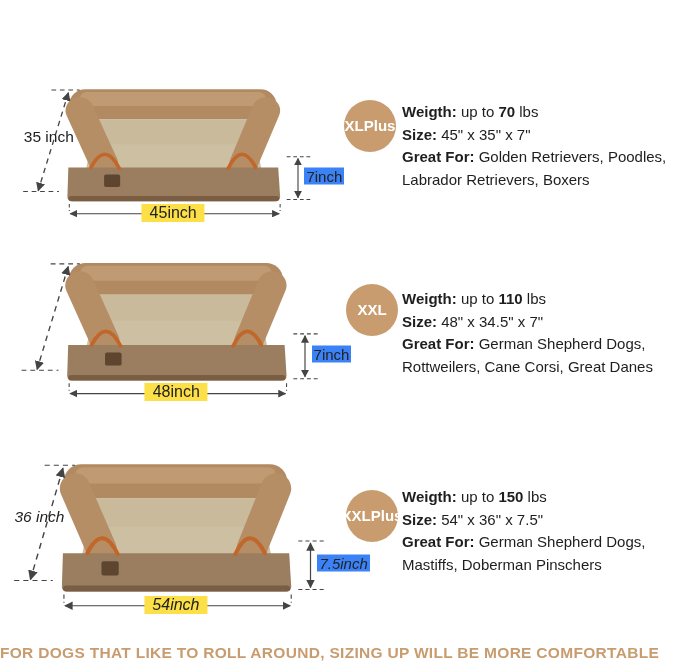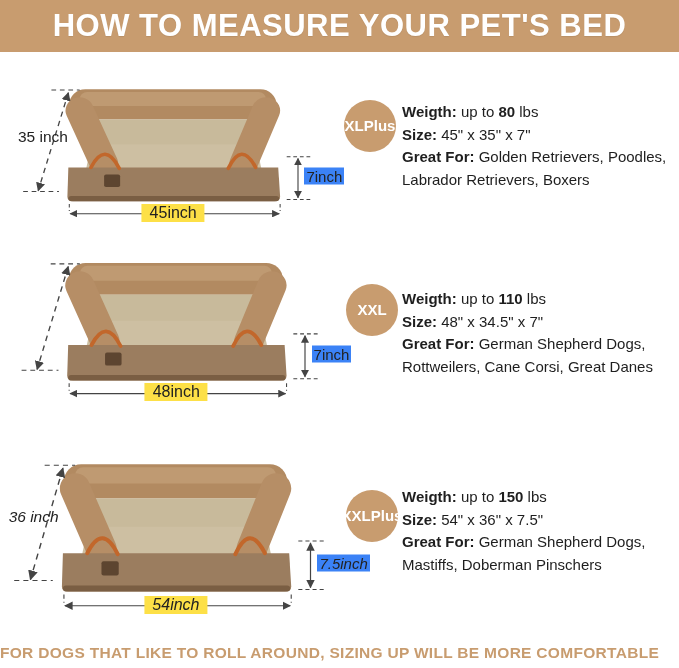--- a/index.html
+++ b/index.html
@@ -16,21 +16,21 @@
   }
   .header .title {
     color:#fff; font-weight:bold; font-size:31px; letter-spacing:.5px; white-space:nowrap;
     text-shadow:0 1px 1px rgba(0,0,0,.08);
   }
   
   .scene { position:absolute; }
   .scene svg { position:absolute; left:0; top:0; width:100%; height:100%; }
   .dim { position:absolute; color:#222; }
   .dim-depth {
-    left:2.5%; top:33%; width:3.6em; text-align:left;
+    left:2.5%; top:33%; width:3.6em; text-align:right;
     font-size:15.5px; line-height:1.18;
   }
   .dim-width {
     left:51%; top:86%; transform:translate(-50%,-50%);
     background:#fde047; padding:0 8px; font-size:16px; white-space:nowrap;
   }
   .dim-height {
     left:92%; top:63%; transform:translateY(-50%);
     font-size:15px; white-space:nowrap; background:#3b82f6; padding:0 2px;
   }
@@ -65,23 +65,20 @@
   #badge-3 { left:346px; top:490px; }
   #specs-1 { left:402px; top:101px; }
   #specs-2 { left:402px; top:288px; }
   #specs-3 { left:402px; top:486px; }
 </style>
 </head>
 <body>
 
 <div id="canvas">
 
-  <div class="header">
-    <div class="title">HOW TO MEASURE YOUR PET'S BED</div>
-  </div>
 
   <div class="scene" id="scene-1">
 
   <svg viewBox="0 0 340 180" preserveAspectRatio="none">
     <defs>
       <marker id="arr" viewBox="0 0 10 10" refX="9" refY="5" markerWidth="7" markerHeight="7" orient="auto-start-reverse">
         <path d="M0,0 L10,5 L0,10 z" fill="#444"></path>
       </marker>
     </defs>
 
@@ -117,21 +114,21 @@
 
     <div class="dim dim-depth">35 inch</div>
     <div class="dim dim-width">45inch</div>
     <div class="dim dim-height">7inch</div>
   </div>
   <div class="badge" id="badge-1">
     <span>XL</span>
     <span>Plus</span>
   </div>
   <div class="specs" id="specs-1">
-    <p><span class="b">Weigth:</span><span> up to </span><span class="b">80</span><span> lbs</span></p>
+    <p><span class="b">Weigth:</span><span> up to </span><span class="b">70</span><span> lbs</span></p>
     <p><span class="b">Size:</span><span> 45" x 35" x 7"</span></p>
     <p><span class="b">Great For:</span><span> Golden Retrievers, Poodles, Labrador Retrievers, Boxers</span></p>
   </div>
 
   <div class="scene" id="scene-2">
 
   <svg viewBox="0 0 340 180" preserveAspectRatio="none">
     <defs>
       <marker id="arr" viewBox="0 0 10 10" refX="9" refY="5" markerWidth="7" markerHeight="7" orient="auto-start-reverse">
         <path d="M0,0 L10,5 L0,10 z" fill="#444"></path>

